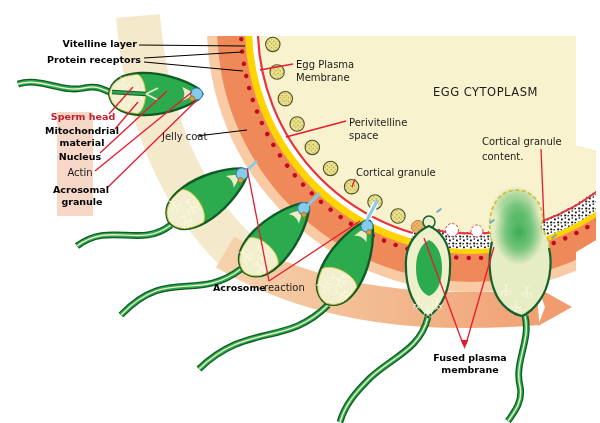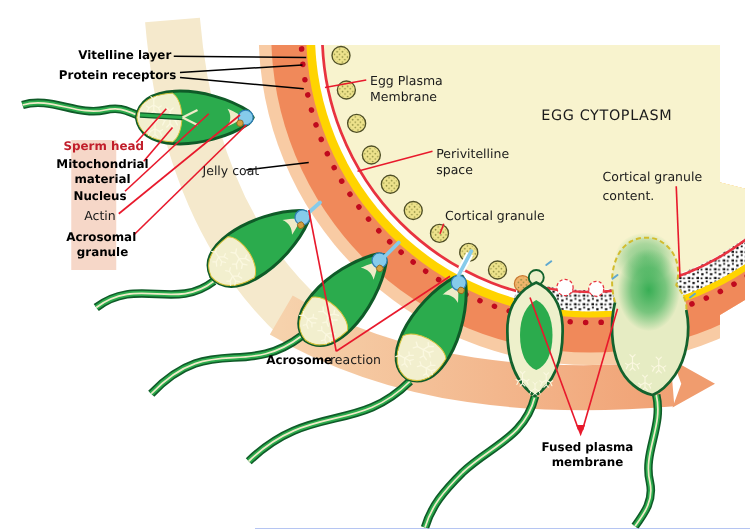--- a/index.html
+++ b/index.html
@@ -1,16 +1,16 @@
 <!DOCTYPE html>
 <html><head>
 <meta charset="utf-8">
 <style>
   html,body{margin:0;padding:0;background:#fff;}
-  .stage{width:600px;height:423px;position:relative;background:#1d4ed8;overflow:hidden;
+  .stage{width:600px;height:423px;position:relative;background:#fca5a5;overflow:hidden;
          font-family:"DejaVu Sans", sans-serif;}
   svg text{font-family:"DejaVu Sans", sans-serif;}
   .lbl{font-size:9.5px;font-weight:bold;fill:#000;}
   .lblr{font-size:10px;font-weight:normal;fill:#1a1a1a;}
   .lblred{font-size:9.5px;font-weight:bold;fill:#C11E2B;}
   .caps{font-size:11.5px;letter-spacing:.5px;fill:#1a1a1a;}
 </style>
 </head>
 <body>
 

